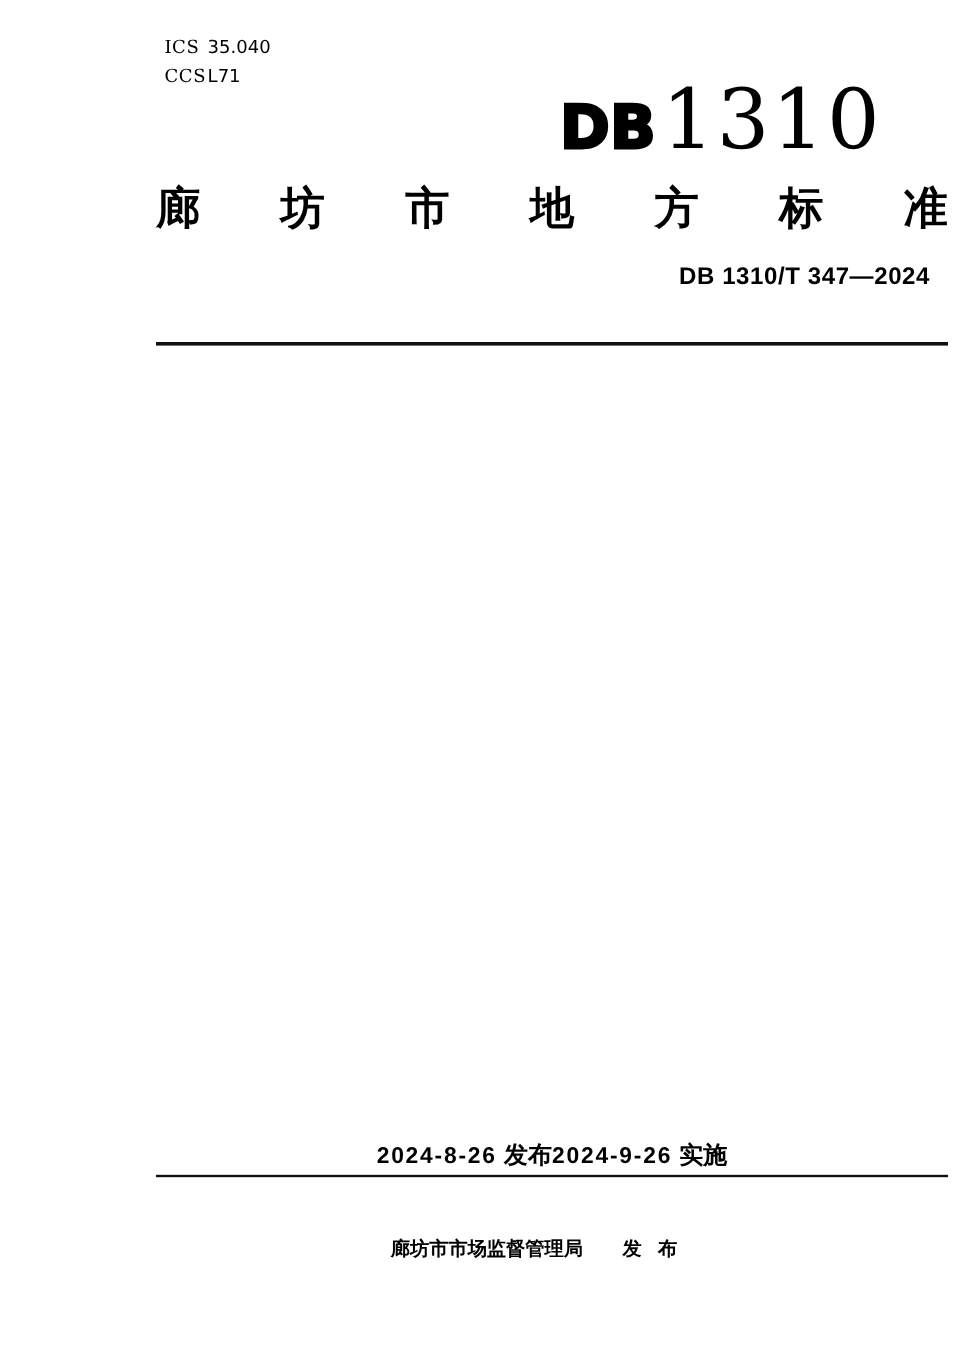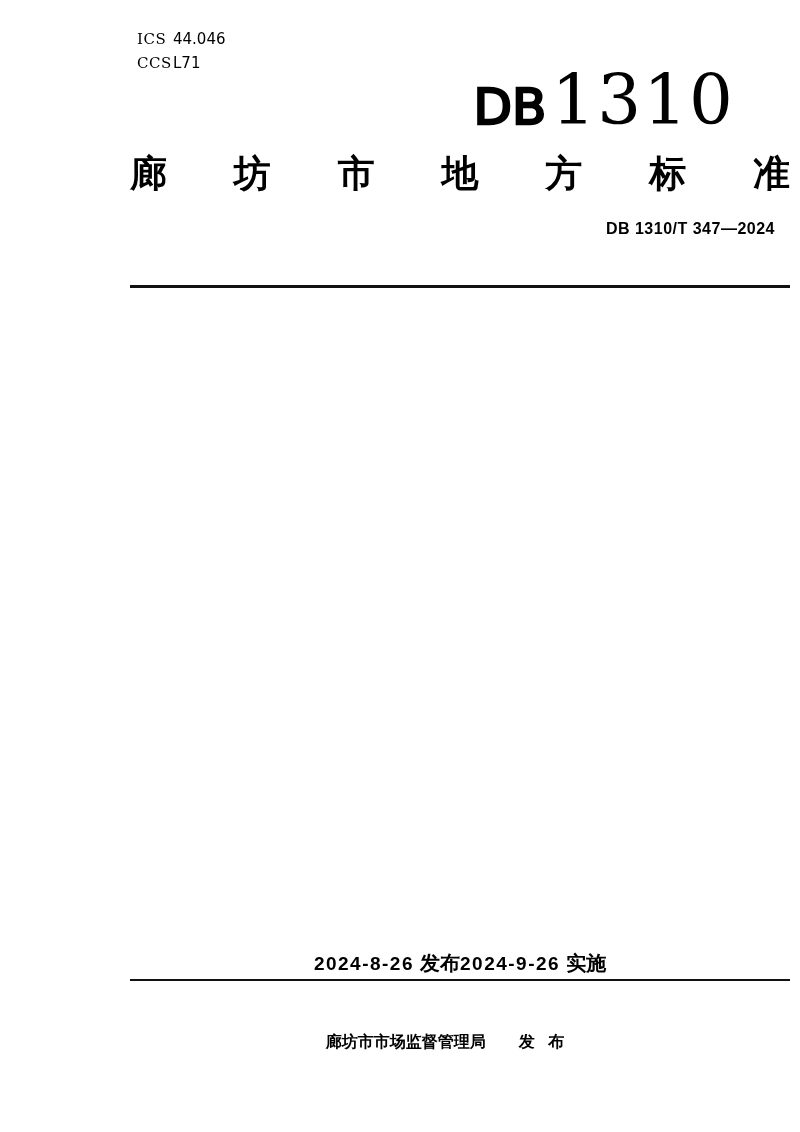--- a/index.html
+++ b/index.html
@@ -19,38 +19,38 @@
   .ics-row { height: 24px; display: flex; align-items: baseline; }
   .ics-row .lbl {
     font-family: "DejaVu Serif", "Liberation Serif", serif;
     width: 36px; letter-spacing: 0.5px;
   }
   .ics-row .val { font-family: "DejaVu Sans", "Liberation Sans", sans-serif; }
   
   .logo { position: absolute; top: 66px; right: 110px; display: flex; align-items: baseline; line-height: 1; white-space: nowrap; }
   .logo-db {
     font-family: "DejaVu Sans", "Liberation Sans", sans-serif;
-    font-weight: normal; font-size: 50px;
+    font-weight: bold; font-size: 50px;
     -webkit-text-stroke: 2.5px #000;
     margin-right: 5px;
   }
   .logo-num {
     font-family: "DejaVu Serif", "Liberation Serif", serif;
     font-weight: normal; font-size: 69px; letter-spacing: 2px;
   }
   
   .std-type {
     position: absolute; top: 155px; left: 85px; width: 660px;
     display: flex; justify-content: space-between;
     font-size: 37px; font-weight: bold; line-height: 1;
   }
   
   .std-no {
     position: absolute; top: 220px; right: 70px;
-    font-size: 16px; font-weight: bold; letter-spacing: 0.5px;
+    font-size: 20px; font-weight: bold; letter-spacing: 0.5px;
     white-space: nowrap;
   }
   
   .rule { position: absolute; left: 85px; width: 660px; background: #111111; }
   .rule-top { top: 285px; height: 3px; }
   .rule-bottom { top: 979px; height: 2px; }
   
   .doc-title {
     position: absolute; top: 438px; left: 0; width: 800px;
     text-align: center; font-size: 34px; font-weight: bold;
@@ -73,21 +73,21 @@
   .pub-label { margin-left: 33px; letter-spacing: 0.85em; margin-right: -0.85em; }
 </style>
 </head>
 <body>
 
 <div class="page">
 
   <div class="ics-block">
     <div class="ics-row">
       <span class="lbl">ICS</span>
-      <span class="val">44.046</span>
+      <span class="val">35.040</span>
     </div>
     <div class="ics-row">
       <span class="lbl">CCS</span>
       <span class="val">L71</span>
     </div>
   </div>
 
   <div class="logo">
     <span class="logo-db">DB</span>
     <span class="logo-num">1310</span>

